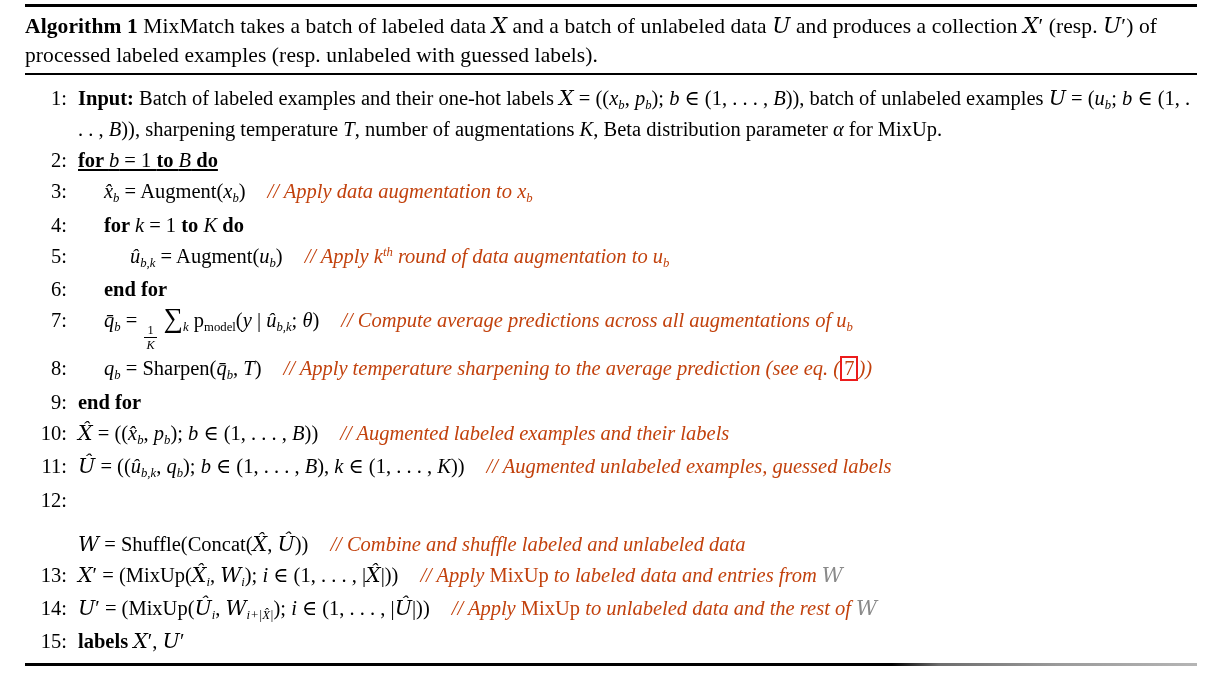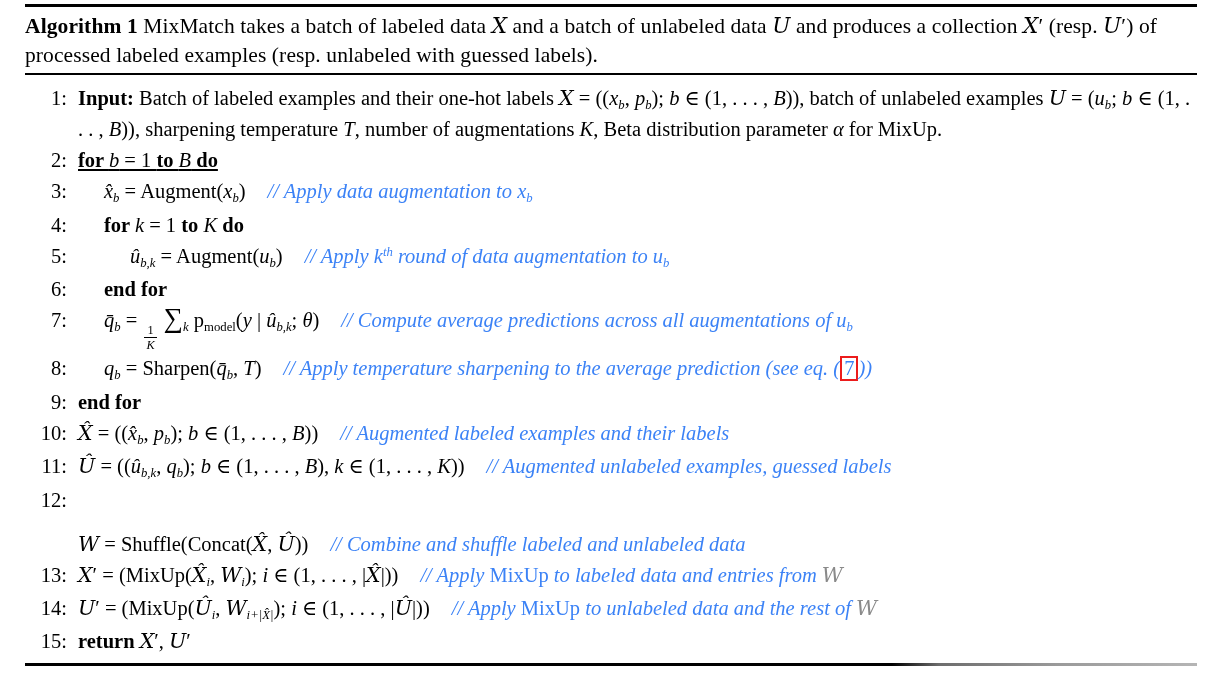--- a/index.html
+++ b/index.html
@@ -38,21 +38,21 @@
   .content { flex: 1; }
 
   
   .seg { white-space: pre-wrap; }
   .bf  { font-weight: 700; }
   .it  { font-style: italic; }
   .cal { font-style: italic; font-family: "DejaVu Serif", serif; }
   .sub { font-size: 0.62em; vertical-align: -0.32em; letter-spacing: 0; }
   .sup { font-size: 0.62em; vertical-align: 0.55em; }
   .it.sub, .com.sub { font-style: italic; }
-  .com { color: #3b82f6; font-style: italic; }
+  .com { color: #c2410c; font-style: italic; }
   .com.cal { color: #8a8a8a; }
   .up  { font-style: normal !important; }
   .gap { margin-left: 22px; }
   .sum { font-size: 1.32em; line-height: 0.9; }
   .eqbox {
     display: inline-block;
     border: 2px solid #ec1c1c;
     padding: 0 2px;
     line-height: 1.0;
     font-style: normal;
@@ -131,17 +131,17 @@
       <div class="algo-line">
         <span class="num">13:</span>
         <span class="content" style="padding-left: 0px;"><span class="seg cal">X</span><span class="seg">′</span><span class="seg"> = (MixUp(</span><span class="seg cal">X̂</span><span class="seg it sub">i</span><span class="seg">, </span><span class="seg cal">W</span><span class="seg it sub">i</span><span class="seg">); </span><span class="seg it">i</span><span class="seg"> ∈ (1, . . . , |</span><span class="seg cal">X̂</span><span class="seg">|))</span><span class="seg com gap">// Apply </span><span class="seg com up">MixUp</span><span class="seg com"> to labeled data and entries from </span><span class="seg com cal">W</span></span>
       </div>
       <div class="algo-line">
         <span class="num">14:</span>
         <span class="content" style="padding-left: 0px;"><span class="seg cal">U</span><span class="seg">′</span><span class="seg"> = (MixUp(</span><span class="seg cal">Û</span><span class="seg it sub">i</span><span class="seg">, </span><span class="seg cal">W</span><span class="seg it sub">i+|X̂|</span><span class="seg">); </span><span class="seg it">i</span><span class="seg"> ∈ (1, . . . , |</span><span class="seg cal">Û</span><span class="seg">|))</span><span class="seg com gap">// Apply </span><span class="seg com up">MixUp</span><span class="seg com"> to unlabeled data and the rest of </span><span class="seg com cal">W</span></span>
       </div>
       <div class="algo-line">
         <span class="num">15:</span>
-        <span class="content" style="padding-left: 0px;"><span class="seg bf">return </span><span class="seg cal">X</span><span class="seg">′</span><span class="seg">, </span><span class="seg cal">U</span><span class="seg">′</span></span>
+        <span class="content" style="padding-left: 0px;"><span class="seg bf">labels </span><span class="seg cal">X</span><span class="seg">′</span><span class="seg">, </span><span class="seg cal">U</span><span class="seg">′</span></span>
       </div>
     </div>
   <div class="rule-bottom"></div>
 </div>
 
 </body></html>

